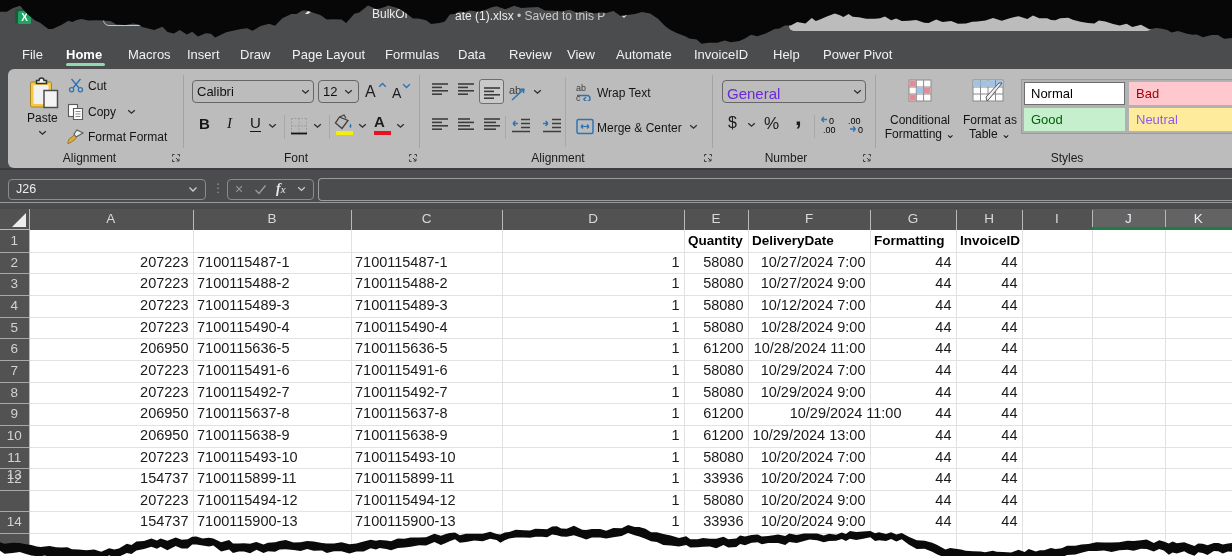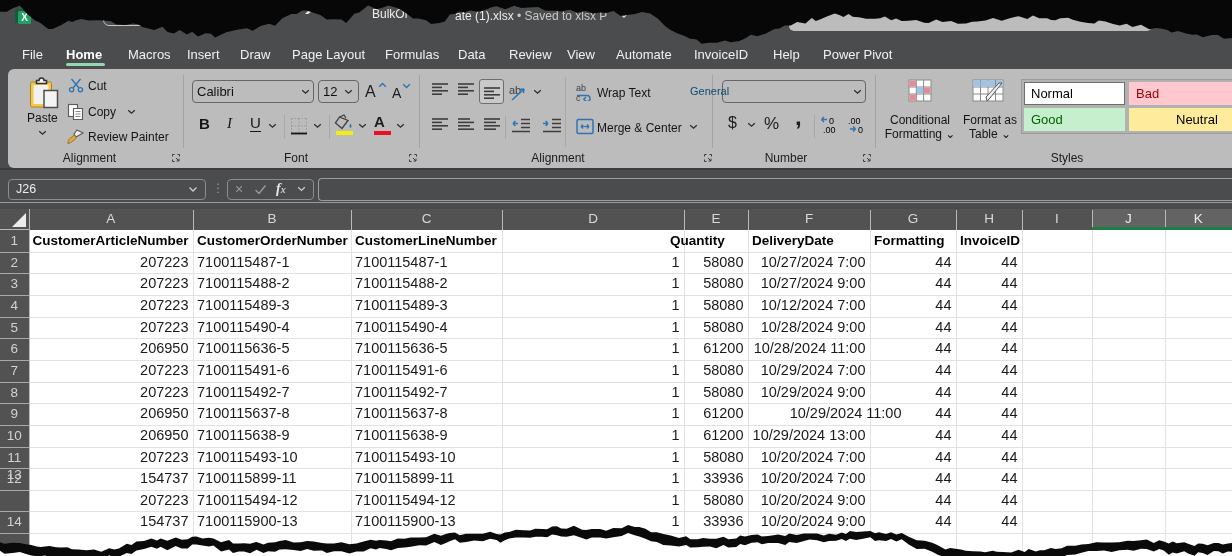--- a/index.html
+++ b/index.html
@@ -28,21 +28,21 @@
 <svg class="ab" style="left:14px;top:6px" width="22" height="20" viewBox="0 0 22 20">
 <rect x="1" y="3" width="12" height="14" rx="1" fill="#185c37"></rect>
 <rect x="4" y="5" width="13" height="13" rx="1.5" fill="#21a366"></rect>
 <text x="10.5" y="15" font-size="10" font-weight="bold" fill="#fff" font-family="Liberation Sans" text-anchor="middle">X</text>
 </svg>
 <div class="ab" style="left:103px;top:14px;width:44px;height:12px;border:1px solid #c4c4c4;border-radius:7px"></div>
 <svg class="ab" style="left:303px;top:3px" width="16" height="12" viewBox="0 0 16 12">
       <path d="M2 11 L12 1 L15 4 L5 11 Z" fill="#e8e8e8"></path>
     </svg>
 <div class="ab" style="left:372px;top:7px;font-size:12px;color:#ececec;white-space:nowrap">BulkOr</div>
-<div class="ab" style="left:455px;top:9px;font-size:12px;color:#ececec;white-space:nowrap">ate (1).xlsx <span style="color:#c9c9c9">• Saved to xlsx P</span></div>
+<div class="ab" style="left:455px;top:9px;font-size:12px;color:#ececec;white-space:nowrap">ate (1).xlsx <span style="color:#c9c9c9">• Saved to this P</span></div>
 <svg class="ab" style="left:618px;top:11px" width="12" height="8" viewBox="0 0 12 8">
       <path d="M2 2 L6 6 L10 2" stroke="#dcdcdc" stroke-width="1.4" fill="none"></path>
     </svg>
 <div class="ab" style="left:789px;top:4px;width:363px;height:27px;background:#bcbcbc;border-radius:5px"></div>
 <div class="tab" style="left:22px;">File</div>
 <div class="tab" style="left:66px;font-weight:bold;color:#fff;">Home</div>
 <div class="tab" style="left:128px;">Macros</div>
 <div class="tab" style="left:187px;">Insert</div>
 <div class="tab" style="left:240px;">Draw</div>
 <div class="tab" style="left:292px;">Page Layout</div>
@@ -103,21 +103,21 @@
 <path d="M8.5 8.5 h5 M8.5 11 h5 M8.5 13.5 h5" stroke="#8a8a8a" stroke-width="1"></path>
 </svg>
 <div class="btntxt" style="left:88px;top:105px">Copy</div>
 <svg class="ab" style="left:127px;top:108.5px" width="9" height="6" viewBox="0 0 9 6">
       <path d="M1.2 1.2 L4.5 4.2 L7.8 1.2" stroke="#2d2d2d" stroke-width="1.3" fill="none"></path>
     </svg>
 <svg class="ab" style="left:67px;top:128px" width="18" height="17" viewBox="0 0 18 17">
 <path d="M10 2 L16 5 L9 9 L7 6 Z" fill="#efefef" stroke="#5a5a5a" stroke-width="1.1"></path>
 <path d="M7 7 L9.5 10 L6 13 C4 15 2 14.5 1 16 C0.5 13 2.5 9.5 5 9 Z" fill="#deaa3c" stroke="#8d6c2a" stroke-width="0.8"></path>
 </svg>
-<div class="btntxt" style="left:88px;top:130px">Review Painter</div>
+<div class="btntxt" style="left:88px;top:130px">Format Format</div>
 <div class="ab" style="left:192px;top:80px;width:122px;height:23px;border:1px solid #666;border-radius:4px"></div>
 <div class="ab" style="left:197px;top:84px;font-size:13px;color:#101010">Calibri</div>
 <svg class="ab" style="left:301px;top:89px" width="9" height="6" viewBox="0 0 9 6">
       <path d="M1.2 1.2 L4.5 4.2 L7.8 1.2" stroke="#2d2d2d" stroke-width="1.3" fill="none"></path>
     </svg>
 <div class="ab" style="left:318px;top:80px;width:41px;height:23px;border:1px solid #666;border-radius:4px"></div>
 <div class="ab" style="left:323px;top:84px;font-size:13px;color:#101010">12</div>
 <svg class="ab" style="left:344px;top:89px" width="9" height="6" viewBox="0 0 9 6">
       <path d="M1.2 1.2 L4.5 4.2 L7.8 1.2" stroke="#2d2d2d" stroke-width="1.3" fill="none"></path>
     </svg>
@@ -223,21 +223,21 @@
 <svg class="ab" style="left:576px;top:118px" width="18" height="17" viewBox="0 0 18 17">
 <rect x="1" y="1.5" width="16" height="14" rx="1.5" fill="none" stroke="#2e74b5" stroke-width="1.5"></rect>
 <path d="M5 8.5 h8" stroke="#2e74b5" stroke-width="1.2"></path>
 <path d="M5 8.5 l2 -2 M5 8.5 l2 2 M13 8.5 l-2 -2 M13 8.5 l-2 2" stroke="#2e74b5" stroke-width="1.2" fill="none"></path>
 </svg>
 <div class="btntxt" style="left:597px;top:120.5px">Merge &amp; Center</div>
 <svg class="ab" style="left:689px;top:124px" width="9" height="6" viewBox="0 0 9 6">
       <path d="M1.2 1.2 L4.5 4.2 L7.8 1.2" stroke="#2d2d2d" stroke-width="1.3" fill="none"></path>
     </svg>
 <div class="ab" style="left:722px;top:80px;width:144px;height:23px;border:1px solid #666;border-radius:4px"></div>
-<div class="ab" style="left:690px;top:85px;font-size:11px;color:#0c4a6e">General</div>
+<div class="ab" style="left:727px;top:85px;font-size:15px;color:#6d28d9">General</div>
 <svg class="ab" style="left:853px;top:89px" width="9" height="6" viewBox="0 0 9 6">
       <path d="M1.2 1.2 L4.5 4.2 L7.8 1.2" stroke="#2d2d2d" stroke-width="1.3" fill="none"></path>
     </svg>
 <div class="ab" style="left:728px;top:114px;font-size:16px;color:#1c1c1c">$</div>
 <svg class="ab" style="left:747px;top:122px" width="9" height="6" viewBox="0 0 9 6">
       <path d="M1.2 1.2 L4.5 4.2 L7.8 1.2" stroke="#2d2d2d" stroke-width="1.3" fill="none"></path>
     </svg>
 <div class="ab" style="left:764px;top:114px;font-size:17px;color:#1c1c1c">%</div>
 <div class="ab" style="left:795px;top:103px;font-size:24px;font-weight:bold;color:#1c1c1c">,</div>
 <div class="ssep" style="left:814px;top:115px;height:23px"></div>
@@ -273,21 +273,21 @@
 <div class="btntxt" style="left:945px;top:113px;width:90px;text-align:center">Format as</div>
 <div class="btntxt" style="left:945px;top:127px;width:90px;text-align:center">Table ⌄</div>
 <div class="ab" style="left:1021px;top:79px;width:211px;height:55px;border:1px solid #9a9a9a;border-right:none;background:#b2b2b2"></div>
 <div class="ab" style="left:1024px;top:82px;width:101px;height:23px;background:#fff;border:1px solid #6e6e6e;box-shadow:0 0 0 1.5px #fff inset;"></div>
 <div class="ab" style="left:1031px;top:86px;font-size:13px;color:#000">Normal</div>
 <div class="ab" style="left:1129px;top:82px;width:103px;height:23px;background:#ffc7ce"></div>
 <div class="ab" style="left:1136px;top:86px;font-size:13px;color:#9c0006">Bad</div>
 <div class="ab" style="left:1024px;top:108px;width:101px;height:23px;background:#c6efce"></div>
 <div class="ab" style="left:1031px;top:112px;font-size:13px;color:#006100">Good</div>
 <div class="ab" style="left:1129px;top:108px;width:103px;height:23px;background:#ffeb9c"></div>
-<div class="ab" style="left:1176px;top:112px;font-size:13px;color:#000000">Neutral</div>
+<div class="ab" style="left:1136px;top:112px;font-size:13px;color:#8b5cf6">Neutral</div>
 <div class="ab" style="left:0;top:168px;width:1232px;height:41px;background:#4b4c4e"></div>
 <div class="ab" style="left:0;top:168.3px;width:1232px;height:1.6px;background:#3c3c3e"></div>
 <div class="ab" style="left:0;top:201.6px;width:1232px;height:1.2px;background:#9a9a9a"></div>
 <div class="ab" style="left:8px;top:178.5px;width:198px;height:21px;border:1px solid #8c8c8c;border-radius:4px"></div>
 <div class="ab" style="left:16px;top:182px;font-size:12.5px;color:#ededed">J26</div>
 <svg class="ab" style="left:188px;top:186px" width="10" height="7" viewBox="0 0 10 7">
       <path d="M1.5 1.5 L5 5 L8.5 1.5" stroke="#cfcfcf" stroke-width="1.3" fill="none"></path>
     </svg>
 <div class="ab" style="left:212px;top:181px;font-size:12px;color:#9a9a9a;letter-spacing:0">⋮</div>
 <div class="ab" style="left:227px;top:178.5px;width:87px;height:21px;border:1px solid #8c8c8c;border-radius:4px"></div>
@@ -382,24 +382,21 @@
 <div class="gl-h" style="left:29.5px;top:359.9px;width:1202.5px"></div>
 <div class="gl-h" style="left:29.5px;top:381.54999999999995px;width:1202.5px"></div>
 <div class="gl-h" style="left:29.5px;top:403.2px;width:1202.5px"></div>
 <div class="gl-h" style="left:29.5px;top:424.85px;width:1202.5px"></div>
 <div class="gl-h" style="left:29.5px;top:446.5px;width:1202.5px"></div>
 <div class="gl-h" style="left:29.5px;top:468.15px;width:1202.5px"></div>
 <div class="gl-h" style="left:29.5px;top:489.79999999999995px;width:1202.5px"></div>
 <div class="gl-h" style="left:29.5px;top:511.45px;width:1202.5px"></div>
 <div class="gl-h" style="left:29.5px;top:533.0999999999999px;width:1202.5px"></div>
 <div class="gl-h" style="left:29.5px;top:554.75px;width:1202.5px"></div>
-<div class="hdrcell" style="left:32.5px;top:230px">CustomerArticleNumber</div>
-<div class="hdrcell" style="left:197px;top:230px">CustomerOrderNumber</div>
-<div class="hdrcell" style="left:355px;top:230px">CustomerLineNumber</div>
-<div class="hdrcell" style="left:670px;top:230px">Quantity</div>
+<div class="hdrcell" style="left:688px;top:230px">Quantity</div>
 <div class="hdrcell" style="left:752px;top:230px">DeliveryDate</div>
 <div class="hdrcell" style="left:874px;top:230px">Formatting</div>
 <div class="hdrcell" style="left:960px;top:230px">InvoiceID</div>
 <div class="cell num" style="left:28.5px;top:251.65px;width:160.0px">207223</div>
 <div class="cell" style="left:197px;top:251.65px">7100115487-1</div>
 <div class="cell" style="left:355px;top:251.65px">7100115487-1</div>
 <div class="cell num" style="left:502px;top:251.65px;width:177.5px">1</div>
 <div class="cell num" style="left:684px;top:251.65px;width:59.5px">58080</div>
 <div class="cell num" style="left:748px;top:251.65px;width:117.5px">10/27/2024 7:00</div>
 <div class="cell num" style="left:870px;top:251.65px;width:81.5px">44</div>

